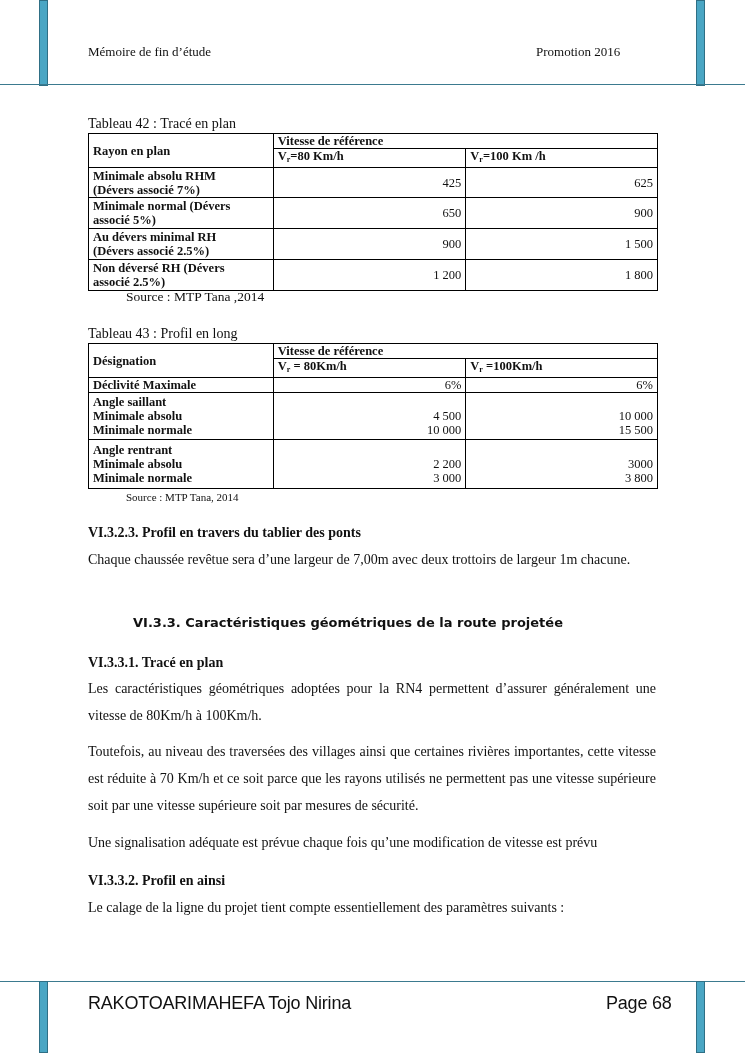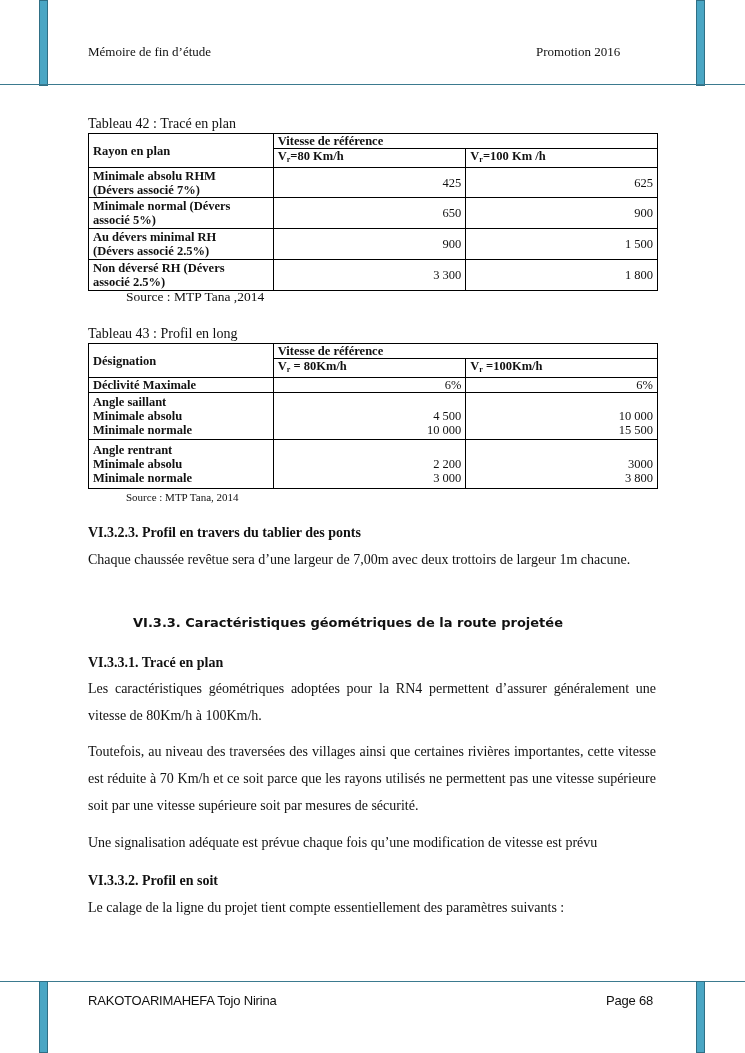--- a/index.html
+++ b/index.html
@@ -1,21 +1,21 @@
 <!DOCTYPE html>
 <html><head>
 <meta charset="utf-8">
 <style>
   html, body { margin:0; padding:0; background:#fff; }
   body { width:745px; height:1053px; position:relative; overflow:hidden;
          font-family:"Liberation Serif", serif; color:#111; }
   .bar { position:absolute; width:7px; background:#4aa6c4; border:1px solid #2f6f85; }
   .hline { position:absolute; left:0; width:745px; height:1px; background:#3b7a8f; }
   .hdr { position:absolute; font-size:13px; }
-  .ftr { position:absolute; font-family:"Liberation Sans", sans-serif; font-size:13px; letter-spacing:-0.2px; }
+  .ftr { position:absolute; font-family:"Liberation Sans", sans-serif; font-size:18px; letter-spacing:-0.2px; }
   .caption { position:absolute; left:88px; font-size:14px; }
   .source { position:absolute; left:88px; font-size:13.5px;margin-left:38px; }
   .source.small { font-size:11px; }
   table { position:absolute; left:88px; width:570px; border-collapse:collapse; font-size:12.5px; }
   td { border:1px solid #000; padding:0 4px; line-height:14px; vertical-align:middle; }
   td.b { font-weight:bold; }
   td.num { text-align:right; }
   .sub { font-size:8px; vertical-align:-2px; }
   .h { position:absolute; left:88px; font-weight:bold; font-size:14px; }
   .h2 { position:absolute; left:133px; font-family:"DejaVu Sans", sans-serif; font-weight:bold; font-size:13px; }
@@ -60,21 +60,21 @@
     <td class="num">650</td>
     <td class="num">900</td>
   </tr>
   <tr style="height:31px;">
     <td class="b"><span>Au dévers minimal RH</span><br><span>(Dévers associé 2.5%)</span></td>
     <td class="num">900</td>
     <td class="num">1 500</td>
   </tr>
   <tr style="height:31px;">
     <td class="b"><span>Non déversé RH (Dévers</span><br><span>associé 2.5%)</span></td>
-    <td class="num">3 300</td>
+    <td class="num">1 200</td>
     <td class="num">1 800</td>
   </tr>
 </tbody>
   </table>
 <div class="source" style="top:289px;">Source : MTP Tana ,2014</div>
 
 <div class="caption" style="top:326px;">Tableau 43 : Profil en long</div>
 <table style="top:343px;">
   <colgroup>
       <col style="width:185px">
@@ -112,17 +112,17 @@
 <div class="h" style="top:525px;">VI.3.2.3. Profil en travers du tablier des ponts</div>
 <div class="p" style="top:546px;">Chaque  chaussée revêtue sera d’une largeur de 7,00m avec deux trottoirs de largeur 1m chacune.</div>
 
 <div class="h2" style="top:615px;">VI.3.3. Caractéristiques géométriques de la route projetée</div>
 
 <div class="h" style="top:655px;">VI.3.3.1. Tracé en plan</div>
 <div class="p" style="top:675px;">Les caractéristiques géométriques adoptées pour la RN4 permettent d’assurer généralement une vitesse de 80Km/h à 100Km/h.</div>
 <div class="p" style="top:738px;">Toutefois, au niveau des traversées des villages ainsi que certaines rivières importantes, cette vitesse est réduite à 70 Km/h et ce soit parce que les rayons utilisés ne permettent pas une vitesse supérieure soit par une vitesse supérieure soit par mesures de sécurité.</div>
 <div class="p" style="top:829px;">Une signalisation adéquate est prévue chaque fois qu’une modification de vitesse est prévu</div>
 
-<div class="h" style="top:873px;">VI.3.3.2. Profil en soit</div>
+<div class="h" style="top:873px;">VI.3.3.2. Profil en ainsi</div>
 <div class="p" style="top:894px;">Le calage de la ligne du projet tient compte essentiellement des paramètres suivants :</div>
 
 <div class="ftr" style="left:88px;top:993px;">RAKOTOARIMAHEFA Tojo Nirina</div>
 <div class="ftr" style="left:606px;top:993px;">Page 68</div>
 
 </body></html>

